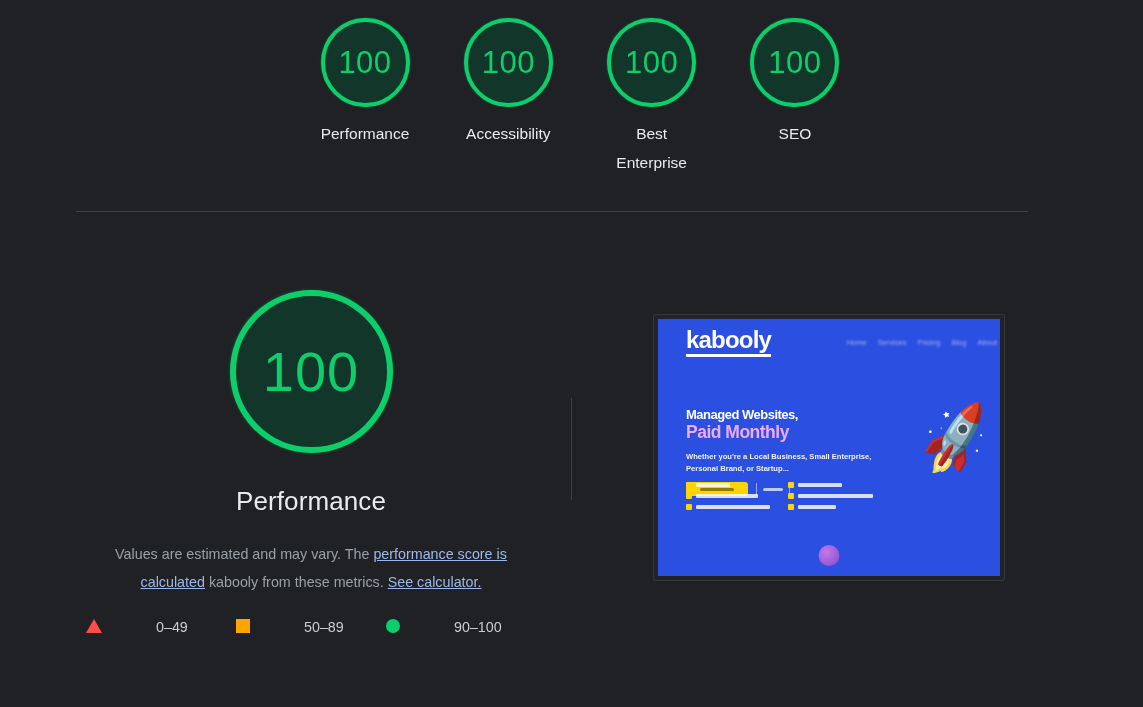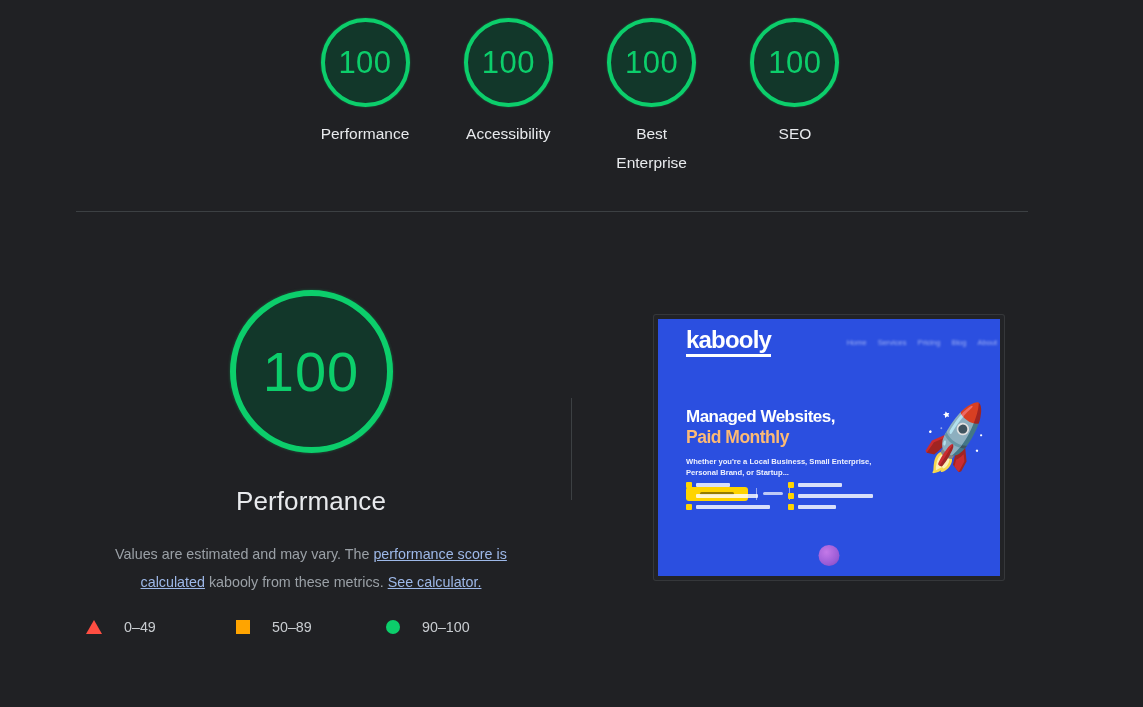--- a/index.html
+++ b/index.html
@@ -133,22 +133,23 @@
     text-decoration: underline;
   }
   .legend {
     margin-top: 23px;
     display: flex;
     align-items: center;
     gap: 0;
   }
   .legend-item {
     display: flex;
-    align-items: center;
+    align-items: flex-start;
     width: 150px;
+    gap: 32px;
   }
   .legend-text {
     font-size: 14.3px;
     color: #c8ccd0;
     margin-left: 22px;
   }
   .sym-triangle {
     width: 0; height: 0;
     border-left: 8px solid transparent;
     border-right: 8px solid transparent;
@@ -226,30 +227,30 @@
     color: #dfe6ff;
     white-space: nowrap;
   }
   .shot-body {
     position: absolute;
     left: 28px;
     top: 88px;
     width: 200px;
   }
   .shot-h1 {
-    font-size: 17px;
+    font-size: 13px;
     font-weight: bold;
     color: #ffffff;
     letter-spacing: -.5px;
     line-height: 1.18;
   }
   .shot-h1-b {
     font-size: 17.5px;
     font-weight: bold;
-    color: #fdba74;
+    color: #f0abfc;
     letter-spacing: -.5px;
     line-height: 1.2;
   }
   .shot-sub {
     margin-top: 8px;
     font-size: 7.6px;
     font-weight: bold;
     color: #eef1ff;
     line-height: 1.5;
     filter: blur(.4px);

